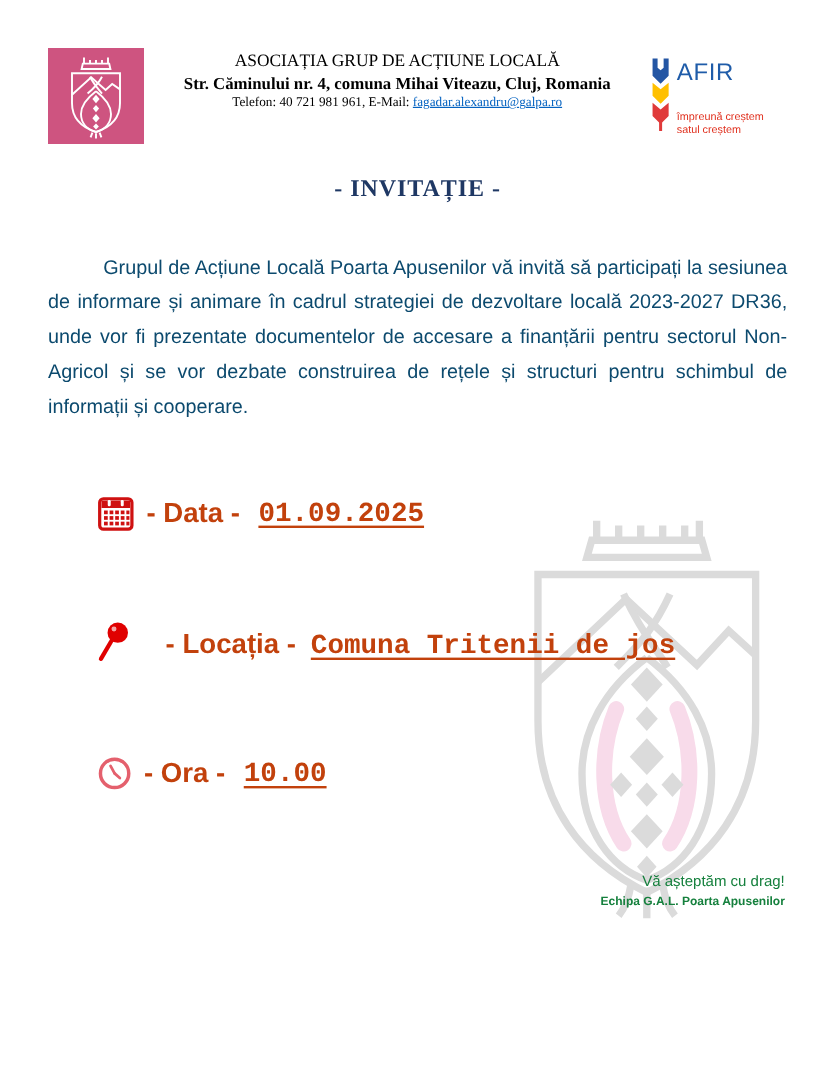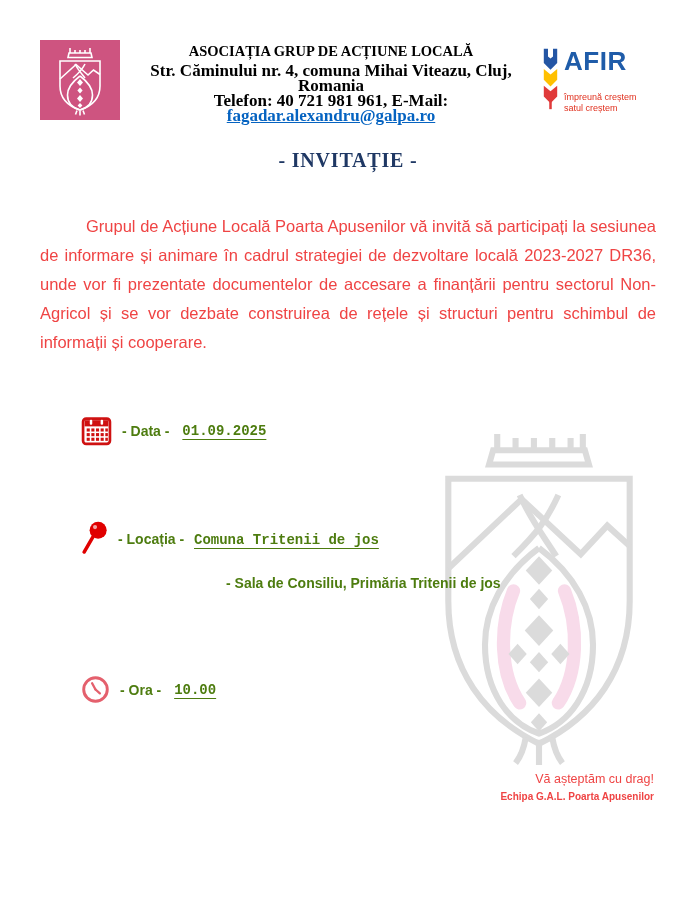--- a/index.html
+++ b/index.html
@@ -22,63 +22,63 @@
   .header{
     display:flex;align-items:flex-start;
     padding:40px 36px 0 40px;
   }
   .gal-logo{width:80px;height:80px;flex:0 0 80px;}
   .header-center{
     flex:1;text-align:center;
     font-family:"Liberation Serif",serif;
     color:#000;padding-top:2px;
   }
-  .org-line{font-size:14.5px;font-weight:bold;line-height:18px;}
-  .addr-line{font-size:17px;font-weight:bold;line-height:15px;margin-top:3px;}
-  .contact-line{font-size:17px;font-weight:bold;line-height:15px;}
+  .org-line{font-size:14.5px;font-weight:normal;line-height:18px;}
+  .addr-line{font-size:14px;font-weight:bold;line-height:15px;margin-top:3px;}
+  .contact-line{font-size:11px;font-weight:normal;line-height:15px;}
   .email-link{color:#0563C1;text-decoration:underline;cursor:pointer;}
   .afir{flex:0 0 118px;display:flex;align-items:flex-start;padding-top:6px;}
   .afir-icon{width:17px;height:62px;margin-right:5px;margin-top:2px;}
   .afir-name{
-    font-size:26px;font-weight:bold;color:#1F5CA9;
+    font-size:20px;font-weight:normal;color:#1F5CA9;
     line-height:30px;letter-spacing:0.5px;
   }
   .afir-tagline{font-size:9px;line-height:10.5px;color:#E0301E;margin-top:16px;}
   
   .title{
     margin-top:26px;text-align:center;
     font-family:"Liberation Serif",serif;
     font-size:20px;font-weight:bold;color:#1F3864;
     letter-spacing:0.8px;
   }
   
-  .intro{margin:40px 40px 0 40px;color:#ef4444;}
+  .intro{margin:40px 40px 0 40px;color:#0c4a6e;}
   .intro p{
     margin:0 0 10px 0;
     font-size:16.5px;line-height:29px;
     text-align:justify;text-indent:46px;
   }
   
   .detail{
     display:flex;align-items:center;
     margin-left:48px;
-    color:#4d7c0f;font-weight:bold;font-size:14px;padding-left:33px;
+    color:#c2410c;font-weight:bold;font-size:23px;padding-left:33px;
   }
   .detail-date{margin-top:58px;}
   .detail-location{margin-top:72px;align-items:flex-start;}
   .detail-time{margin-top:70px;}
   .detail .ico{flex:0 0 auto;margin-right:10px;}
   .detail .lbl{white-space:pre;}
   .detail .val{text-decoration:underline;text-underline-offset:4px;margin-left:9px;font-family:Liberation Mono, monospace;}
-  .loc-lines{display:flex;flex-direction:column;line-height:43px;}
+  .loc-lines{display:flex;flex-direction:row;line-height:43px;margin-left:20px;}
   .loc-line1 .val{margin-left:6px;}
   .loc-line2{margin-left:108px;font-weight:bold;}
   
   .footer{
-    margin:66px 42px 0 0;text-align:right;color:#ef4444;
+    margin:66px 42px 0 0;text-align:right;color:#15803d;
   }
   .footer-line1{font-size:12.5px;line-height:18px;}
   .footer-line2{font-size:10px;font-weight:bold;line-height:18px;}
 </style>
 </head>
 <body>
 
 <div class="page">
 
   <svg class="watermark" viewBox="0 0 210 340" aria-hidden="true">
@@ -199,21 +199,20 @@
     </div>
 
     <div class="detail detail-location">
       <svg class="ico" width="27" height="36" viewBox="0 0 26 34" style="margin-top:2px;">
         <circle cx="16.5" cy="9.5" r="8.2" fill="#E00000"></circle>
         <path d="M11.5,16 L3,30.5" stroke="#E00000" stroke-width="3.4" stroke-linecap="round"></path>
         <circle cx="13.5" cy="6.5" r="2" fill="#fff" opacity="0.65"></circle>
       </svg>
       <div class="loc-lines">
         <div class="loc-line1"><span class="lbl">- Locația - </span><span class="val">Comuna Tritenii de jos</span></div>
-        <div class="loc-line2">- Sala de Consiliu, Primăria Tritenii de jos</div>
       </div>
     </div>
 
     <div class="detail detail-time">
       <svg class="ico" width="29" height="29" viewBox="0 0 30 30">
         <circle cx="15" cy="15" r="12.2" fill="none" stroke="#E4606D" stroke-width="3"></circle>
         <path d="M15,15 L11.5,8.5" stroke="#E4606D" stroke-width="2.4" stroke-linecap="round"></path>
         <path d="M15,15 L19.5,19" stroke="#E4606D" stroke-width="2.4" stroke-linecap="round"></path>
       </svg>
       <span class="lbl">- Ora - </span>

